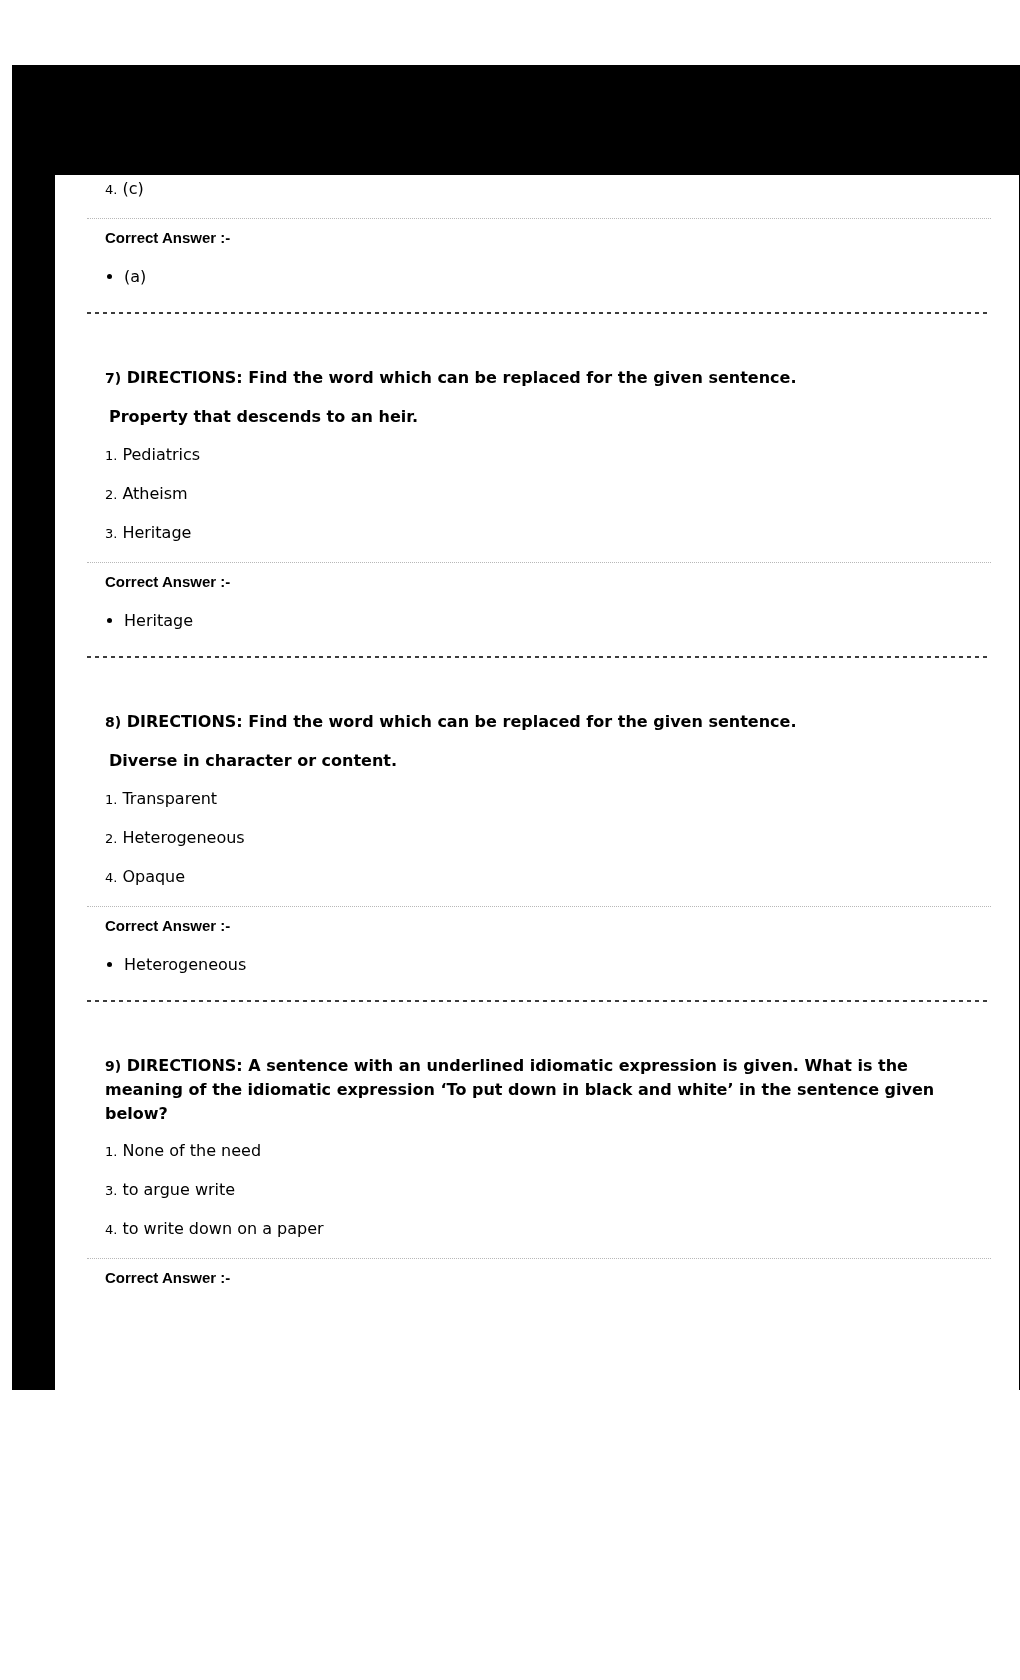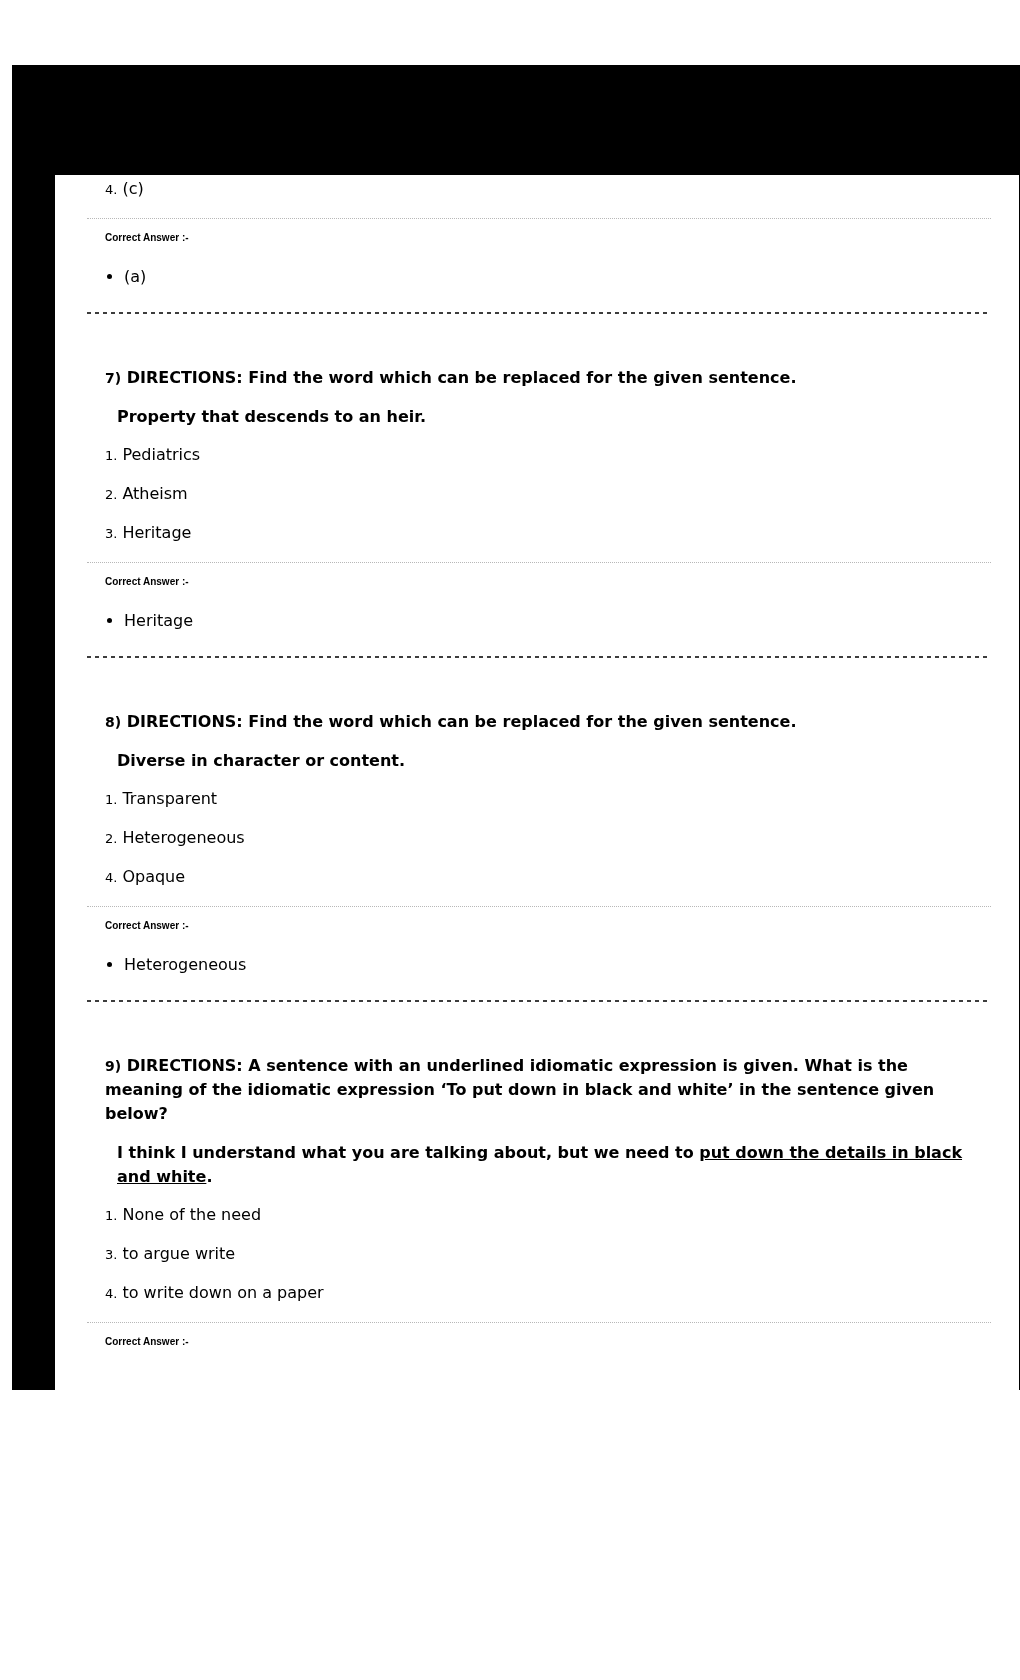--- a/index.html
+++ b/index.html
@@ -21,28 +21,28 @@
 
   .option { font-size: 16px; line-height: 19px; margin: 0 0 19px 0; }
   .optnum { font-size: 13px; margin-right: 5px; }
 
   .divider { margin-left: -18px; }
   .divider.dotted { height: 0; border-top: 1px dotted #b8b8b8; margin-top: 16px; margin-bottom: 9px; }
   .divider.dashed { height: 2px; background: repeating-linear-gradient(90deg, #3d3d3d 0 4px, transparent 4px 8px); margin-top: 26px; margin-bottom: 0; }
 
   .correct-label {
     font-family: "Liberation Sans", sans-serif;
-    font-weight: bold; font-size: 10px; line-height: 19px; margin: 0;
+    font-weight: bold; font-size: 15px; line-height: 19px; margin: 0;
   }
   .answer-list { margin: 20px 0 0 0; padding: 0 0 0 19px; }
   .answer-list li { font-size: 16px; line-height: 19px; }
 
   .q-heading { font-weight: bold; font-size: 16px; line-height: 24px; margin: 52px 0 15px 0; }
   .qnum { font-size: 14px; }
-  .q-prompt { font-weight: bold; font-size: 16px; line-height: 24px; margin: 0 0 16px 12px; }
+  .q-prompt { font-weight: bold; font-size: 16px; line-height: 24px; margin: 0 0 16px 4px; }
   .u { text-decoration: underline; }
 </style>
 </head>
 <body>
 
 <div class="document">
   <div class="header-band"></div>
   <div class="doc-body">
     <div class="left-band"></div>
     <div class="content">
@@ -101,21 +101,20 @@
           <li>Heterogeneous</li>
         </ul>
         <div class="divider dashed"></div>
       </section>
 
       <section class="question">
         <p class="q-heading">
           <span class="qnum">9)</span>
           <span>DIRECTIONS: A sentence with an underlined idiomatic expression is given. What is the meaning of the idiomatic expression ‘To put down in black and white’ in the sentence given below?</span>
         </p>
-        <p class="q-prompt"><span>I think I understand what you are talking about, but we need to </span><span class="u">put down the details in black and white</span><span>.</span></p>
         <div class="option">
           <span class="optnum">1.</span><span>None of the need</span>
         </div>
         <div class="option">
           <span class="optnum">3.</span><span>to argue write</span>
         </div>
         <div class="option">
           <span class="optnum">4.</span><span>to write down on a paper</span>
         </div>
         <div class="divider dotted"></div>

